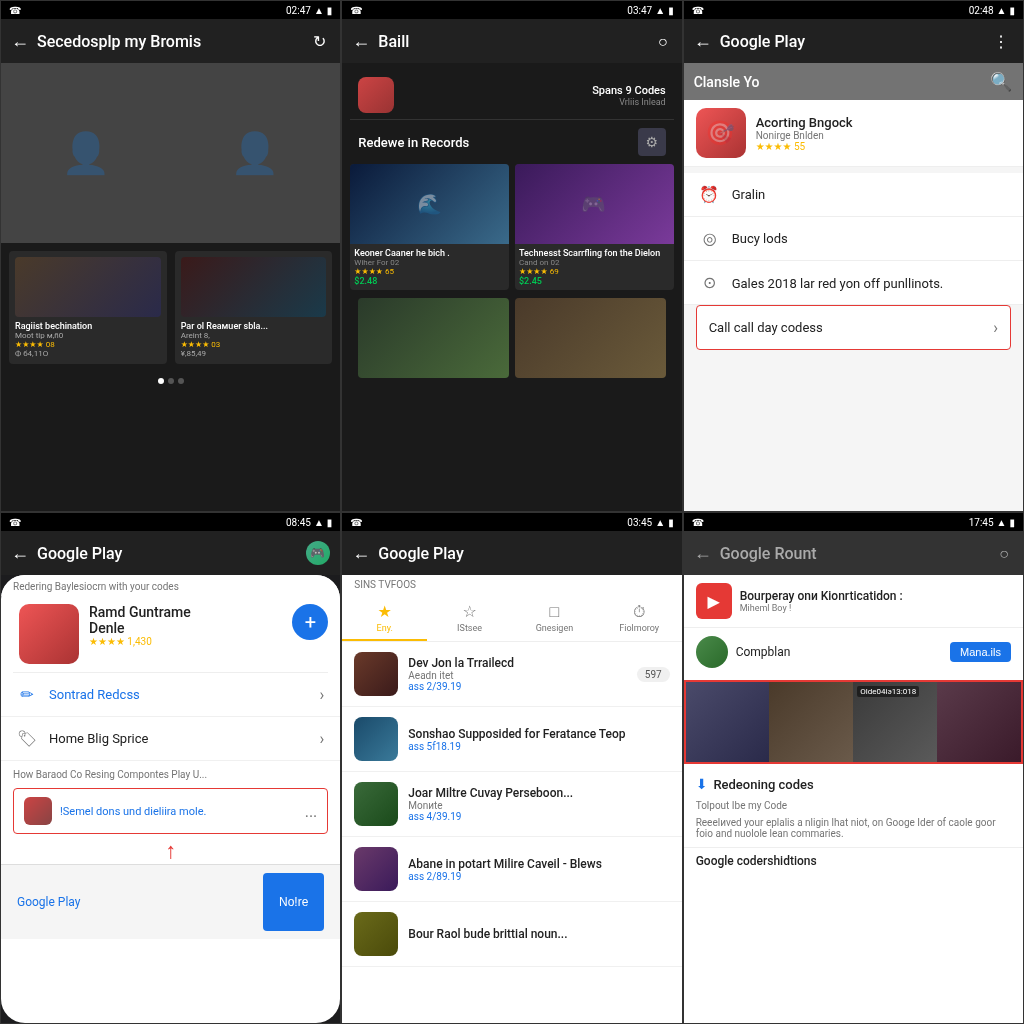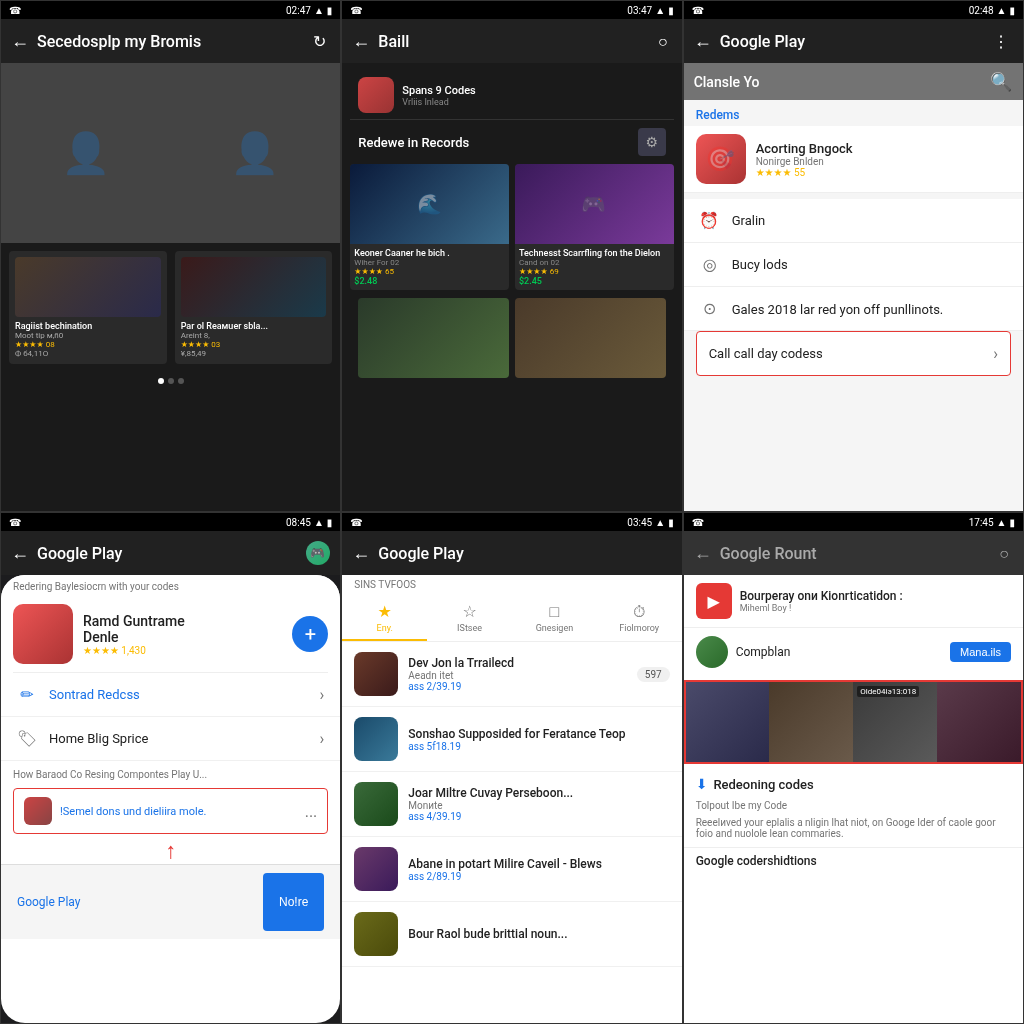--- a/index.html
+++ b/index.html
@@ -275,24 +275,24 @@
     
     .panel4 .content {
       flex: 1;
       overflow: hidden;
       background: #fff;
       border-radius: 24px;
     }
     .gplay4-sub { color: #757575; font-size: 10px; padding: 6px 12px 4px; background: #fff; }
     .gplay4-app-row {
       display: flex;
-      align-items: center;
       gap: 10px;
       padding: 8px 12px;
       background: #fff;
+      margin-left: 6px;
     }
     .gplay4-app-icon {
       width: 60px; height: 60px;
       background: linear-gradient(135deg, #e55, #a33);
       border-radius: 10px;
       flex-shrink: 0;
     }
     .gplay4-app-info { flex: 1; }
     .gplay4-app-name { color: #212121; font-size: 14px; font-weight: 500; }
     .gplay4-app-name2 { color: #212121; font-size: 14px; font-weight: 500; }
@@ -597,21 +597,21 @@
       <span>▲</span>
       <span>▮</span>
     </div>
   </div>
   <div class="top-bar">
     <span class="back-arrow">←</span>
     <span class="top-bar-title">Baill</span>
     <span class="icon-btn">○</span>
   </div>
   <div class="content">
-    <div class="top-app-row" style="padding:6px 8px;">
+    <div class="top-app-row" style="padding:6px 8px;text-align:right;">
       <div class="top-app-icon"></div>
       <div class="top-app-info">
         <div class="top-app-name">Spans 9 Codes</div>
         <div class="top-app-sub">Vrliis Inlead</div>
       </div>
     </div>
     <div class="record-header" style="padding:0 8px;">
       <span class="record-header-title">Redewe in Records</span>
       <div class="record-header-icon">⚙</div>
     </div>
@@ -662,21 +662,20 @@
   <div class="top-bar">
     <span class="back-arrow">←</span>
     <span class="top-bar-title">Google Play</span>
     <span class="icon-btn">⋮</span>
   </div>
   <div class="content">
     <div class="gplay-search-bar">
       <span class="gplay-search-text">Clansle Yo</span>
       <span class="gplay-search-icon">🔍</span>
     </div>
-    <div class="gplay-redeem-label">Redems</div>
     <div class="gplay-app-row">
       <div class="gplay-app-icon">
         <div class="gplay-app-icon-inner">🎯</div>
       </div>
       <div class="gplay-app-details">
         <div class="gplay-app-name">Acorting Bngock</div>
         <div class="gplay-app-dev">Nonirge Bnlden</div>
         <div class="gplay-app-rating">
           <span>★★★★</span>
           <span>55</span>

